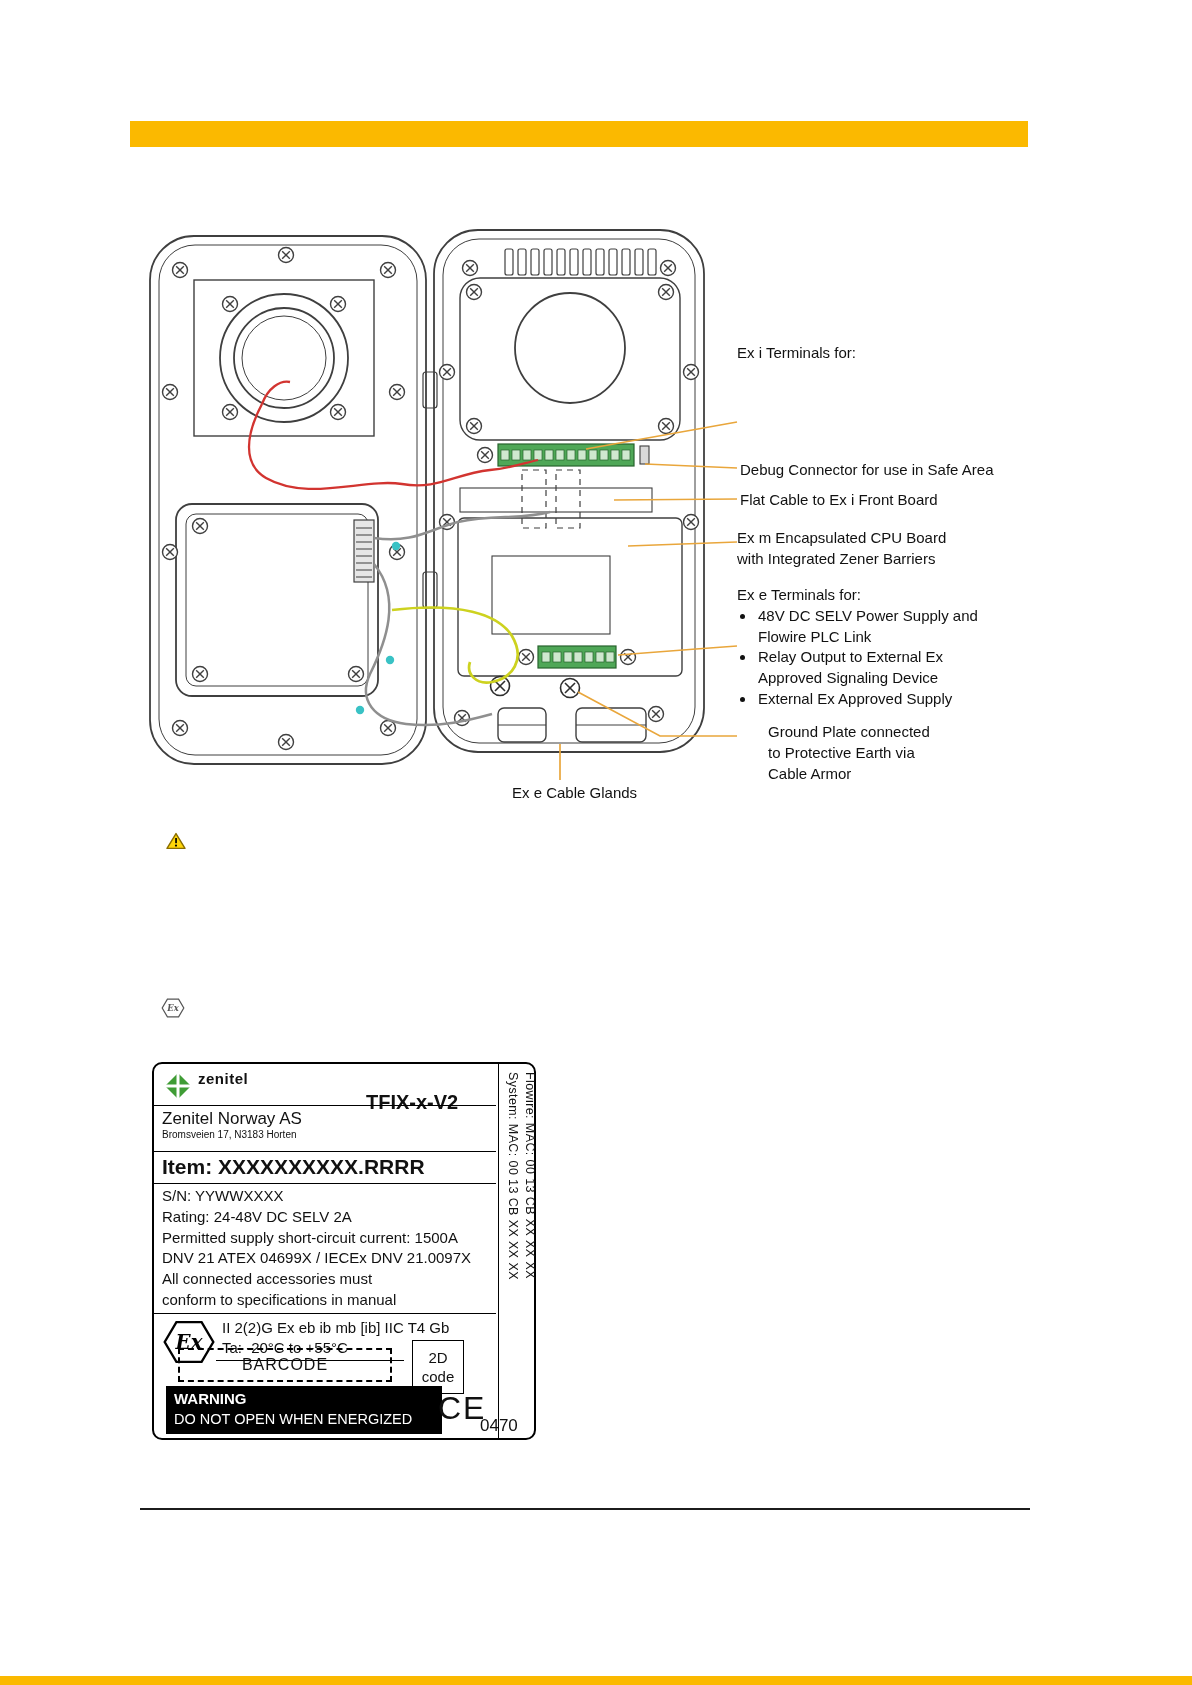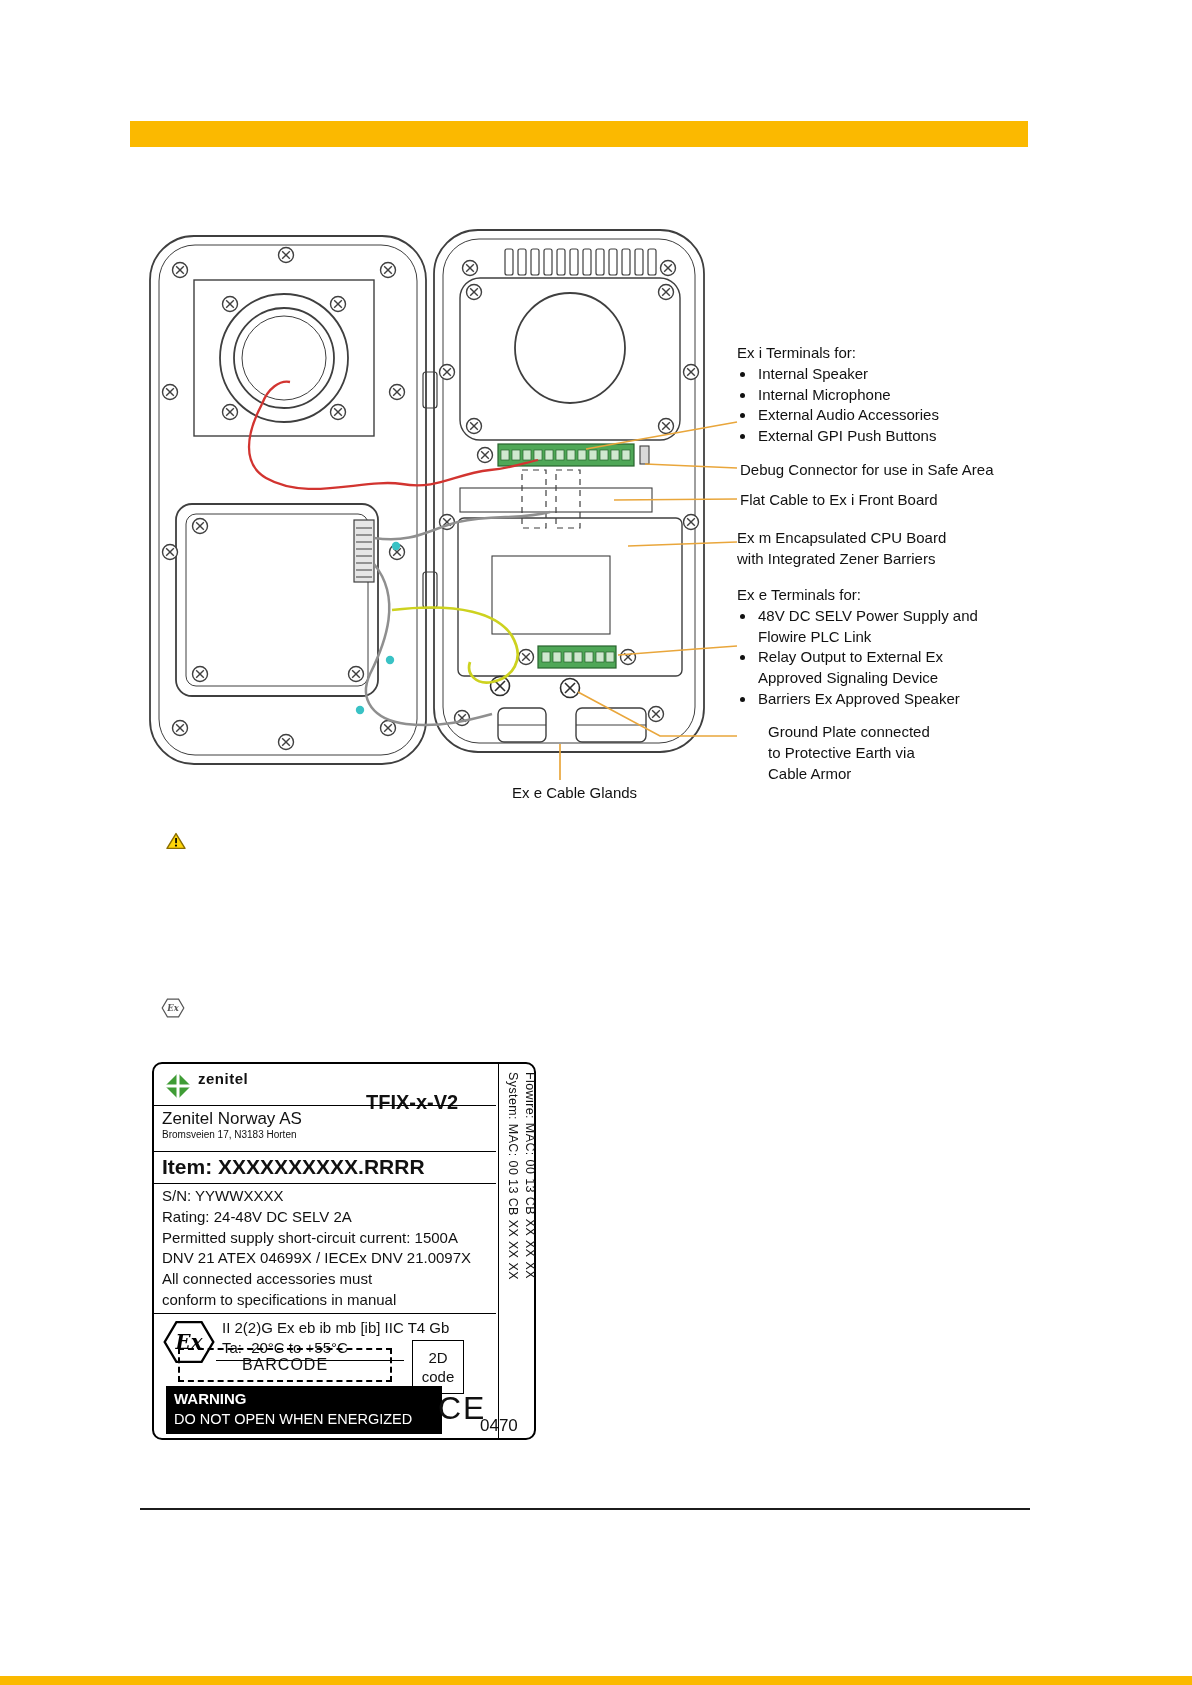--- a/index.html
+++ b/index.html
@@ -235,38 +235,32 @@
       <line x1="474" y1="278" x2="597" y2="277"></line>
       <line x1="488" y1="324" x2="597" y2="320"></line>
       <polyline points="478,433 556,427 597,424"></polyline>
       <polyline points="438,470 520,514 597,514"></polyline>
       <line x1="420" y1="522" x2="420" y2="558"></line>
     </g>
   </svg>
 
   <div class="callout" id="co-ex-i">
     <div>Ex i Terminals for:</div>
-    <ul>
-      <li>Internal Speaker</li>
-      <li>Internal Microphone</li>
-      <li>External Audio Accessories</li>
-      <li>External GPI Push Buttons</li>
-    </ul>
   </div>
 
   <div class="callout" id="co-debug">Debug Connector for use in Safe Area</div>
   <div class="callout" id="co-flat">Flat Cable to Ex i Front Board</div>
   <div class="callout" id="co-cpu">Ex m Encapsulated CPU Board with Integrated Zener Barriers</div>
 
   <div class="callout" id="co-ex-e">
     <div>Ex e Terminals for:</div>
     <ul>
       <li>48V DC SELV Power Supply and Flowire PLC Link</li>
       <li>Relay Output to External Ex Approved Signaling Device</li>
-      <li>Barriers Ex Approved Speaker</li>
+      <li>External Ex Approved Supply</li>
     </ul>
   </div>
 
   <div class="callout" id="co-ground">Ground Plate connected to Protective Earth via Cable Armor</div>
   <div class="callout" id="co-glands">Ex e Cable Glands</div>
 
   <svg id="warning-icon" width="20" height="18" viewBox="0 0 20 18">
     <path d="M10 1.6 L19 16.4 H1 Z" fill="#FFD60A" stroke="#8a6d00" stroke-width="1.4" stroke-linejoin="round"></path>
     <rect x="9.2" y="6" width="1.7" height="5.2" fill="#000"></rect>
     <circle cx="10" cy="13.6" r="1.1" fill="#000"></circle>

